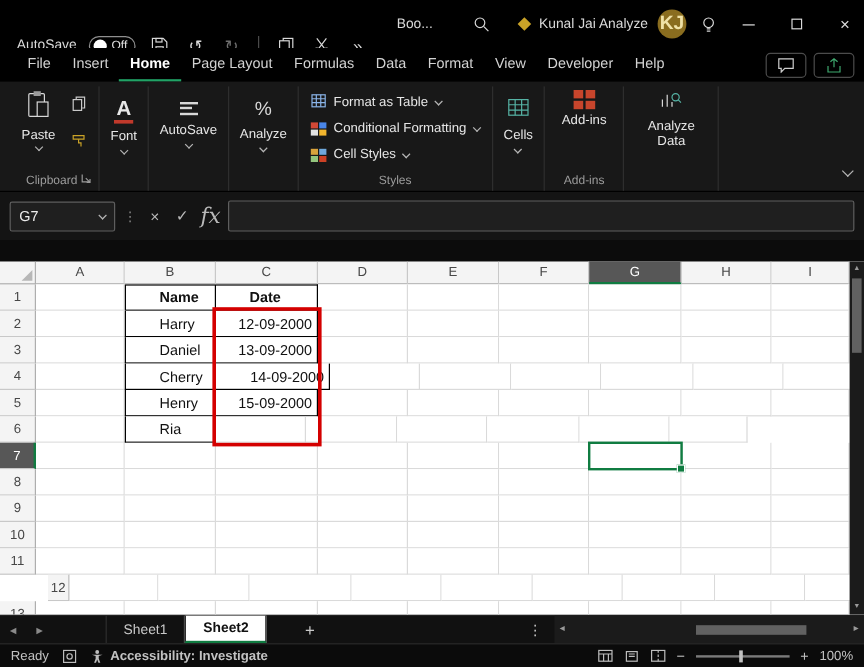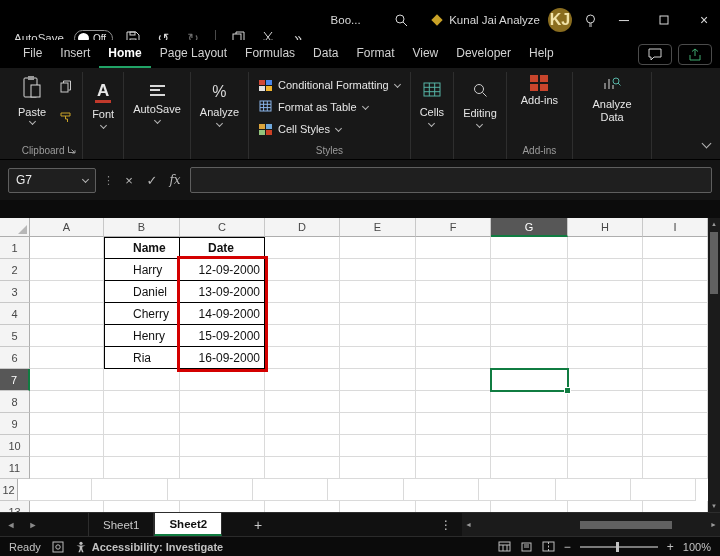--- a/index.html
+++ b/index.html
@@ -60,21 +60,21 @@
   .cs-icon .c1{background:#d9a33c}.cs-icon .c2{background:#6fa8dc}.cs-icon .c3{background:#93c47d}.cs-icon .c4{background:#cc4125}
   .addins-icon { grid-template-columns:8px 8px; gap:2px; }
   .addins-icon i { width:8px; height:7px; background:var(--addins-red,#c8452c); display:block; }
   .ribbon-collapse { position:absolute; right:10px; bottom:8px; }
 
   
   .formulabar { height:40px; background:#141414; display:flex; align-items:center; padding:0 8px; gap:7px; }
   .namebox { width:88px; height:25px; background:#1f1f1f; border:1px solid #5e5e5e; border-radius:2px; display:flex; align-items:center; justify-content:space-between; padding:0 7px; color:#ececec; font-size:12px; }
   .fb-dots { color:#8a8a8a; font-size:11px; }
   .fb-btn { color:#b9b9b9; font-size:13px; width:16px; text-align:center; }
-  .fb-btn.fx { font-family:"DejaVu Serif",serif; font-style:italic; font-size:12px; }
+  .fb-btn.fx { font-family:"DejaVu Serif",serif; font-style:italic; font-size:18px; }
   .fb-input { flex:1; height:26px; background:#1f1f1f; border:1px solid #5e5e5e; border-radius:2px; color:#ececec; font-size:12px; padding:0 6px; }
   .fb-gap { height:18px; background:#0c0c0c; }
 
   
   .gridwrap { position:relative; height:294px; background:#fff; overflow:hidden; }
   .grid { position:absolute; left:0; top:0; width:708px; }
   .grid-row { display:flex; height:22px; }
   .grid-row.header-row { height:19px; }
   .gcell { flex:0 0 auto; overflow:hidden; white-space:nowrap; }
   .corner { background:#f4f4f4; border-right:1px solid #aeaeae; border-bottom:1px solid #aeaeae; position:relative; }
@@ -267,35 +267,35 @@
 
     <div class="rb-collapsed">
       <span class="pct">%</span>
       <span class="cg-label">Analyze</span>
       <span class="chev"></span>
     </div>
 
     <div class="rb-group">
       <div class="rb-body styles-body">
         <div class="style-row">
+          <span><svg width="13" height="12" viewBox="0 0 13 12" fill="none" stroke="#8ab4e8">
+                <rect x="1" y="1" width="11" height="10"></rect>
+                <path d="M1 4.3h11M1 7.6h11M4.6 1v10M8.3 1v10"></path>
+              </svg></span>
+          <span>Format as Table</span>
+          <span class="chev"></span>
+        </div>
+        <div class="style-row">
           <span class="cf-icon">
               <i class="c1"></i>
               <i class="c2"></i>
               <i class="c3"></i>
               <i class="c4"></i>
             </span>
           <span>Conditional Formatting</span>
-          <span class="chev"></span>
-        </div>
-        <div class="style-row">
-          <span><svg width="13" height="12" viewBox="0 0 13 12" fill="none" stroke="#8ab4e8">
-                <rect x="1" y="1" width="11" height="10"></rect>
-                <path d="M1 4.3h11M1 7.6h11M4.6 1v10M8.3 1v10"></path>
-              </svg></span>
-          <span>Format as Table</span>
           <span class="chev"></span>
         </div>
         <div class="style-row">
           <span class="cs-icon">
               <i class="c1"></i>
               <i class="c2"></i>
               <i class="c3"></i>
               <i class="c4"></i>
             </span>
           <span>Cell Styles</span>
@@ -309,28 +309,20 @@
 
     <div class="rb-collapsed">
       <span><svg width="18" height="15" viewBox="0 0 18 15" fill="none" stroke="#56b3a5">
             <rect x="1" y="1" width="16" height="13"></rect>
             <path d="M1 5.3h16M1 9.7h16M6.3 1v13M11.7 1v13"></path>
           </svg></span>
       <span class="cg-label">Cells</span>
       <span class="chev"></span>
     </div>
 
-    <div class="rb-collapsed">
-      <span><svg width="16" height="16" viewBox="0 0 16 16" fill="none" stroke="#cfcfcf">
-            <circle cx="7" cy="7" r="4.5"></circle>
-            <path d="M10.5 10.5l4 4"></path>
-          </svg></span>
-      <span class="cg-label">Editing</span>
-      <span class="chev"></span>
-    </div>
 
     <div class="rb-group">
       <div class="rb-body">
         <div class="big-btn">
           <span class="addins-icon">
               <i></i>
               <i></i>
               <i></i>
               <i></i>
             </span>
@@ -419,21 +411,21 @@
           <div class="gcell cell" style="width: 76px;"></div>
           <div class="gcell cell" style="width: 75px;"></div>
           <div class="gcell cell" style="width: 77px;"></div>
           <div class="gcell cell" style="width: 75px;"></div>
           <div class="gcell cell" style="width: 65px;"></div>
         </div>
         <div class="grid-row">
           <div class="gcell row-header" style="width: 30px;">4</div>
           <div class="gcell cell" style="width: 74px;"></div>
           <div class="gcell cell tbl tbl-l" style="width: 76px;">Cherry</div>
-          <div class="gcell cell r tbl" style="width: 85px;">14-09-2000</div>
+          <div class="gcell cell r tbl" style="width: 95px;">14-09-2000</div>
           <div class="gcell cell" style="width: 75px;"></div>
           <div class="gcell cell" style="width: 76px;"></div>
           <div class="gcell cell" style="width: 75px;"></div>
           <div class="gcell cell" style="width: 77px;"></div>
           <div class="gcell cell" style="width: 75px;"></div>
           <div class="gcell cell" style="width: 65px;"></div>
         </div>
         <div class="grid-row">
           <div class="gcell row-header" style="width: 30px;">5</div>
           <div class="gcell cell" style="width: 74px;"></div>
@@ -443,21 +435,20 @@
           <div class="gcell cell" style="width: 76px;"></div>
           <div class="gcell cell" style="width: 75px;"></div>
           <div class="gcell cell" style="width: 77px;"></div>
           <div class="gcell cell" style="width: 75px;"></div>
           <div class="gcell cell" style="width: 65px;"></div>
         </div>
         <div class="grid-row">
           <div class="gcell row-header" style="width: 30px;">6</div>
           <div class="gcell cell" style="width: 74px;"></div>
           <div class="gcell cell tbl tbl-l" style="width: 76px;">Ria</div>
-          <div class="gcell cell r tbl" style="width: 85px;">16-09-2000</div>
           <div class="gcell cell" style="width: 75px;"></div>
           <div class="gcell cell" style="width: 76px;"></div>
           <div class="gcell cell" style="width: 75px;"></div>
           <div class="gcell cell" style="width: 77px;"></div>
           <div class="gcell cell" style="width: 75px;"></div>
           <div class="gcell cell" style="width: 65px;"></div>
         </div>
         <div class="grid-row">
           <div class="gcell row-header sel-row" style="width: 30px;">7</div>
           <div class="gcell cell" style="width: 74px;"></div>
@@ -512,21 +503,21 @@
           <div class="gcell cell" style="width: 76px;"></div>
           <div class="gcell cell" style="width: 85px;"></div>
           <div class="gcell cell" style="width: 75px;"></div>
           <div class="gcell cell" style="width: 76px;"></div>
           <div class="gcell cell" style="width: 75px;"></div>
           <div class="gcell cell" style="width: 77px;"></div>
           <div class="gcell cell" style="width: 75px;"></div>
           <div class="gcell cell" style="width: 65px;"></div>
         </div>
         <div class="grid-row">
-          <div class="gcell row-header" style="width: 18px;">12</div>
+          <div class="gcell row-header" style="width: 18px; margin-left: 40px;">12</div>
           <div class="gcell cell" style="width: 74px;"></div>
           <div class="gcell cell" style="width: 76px;"></div>
           <div class="gcell cell" style="width: 85px;"></div>
           <div class="gcell cell" style="width: 75px;"></div>
           <div class="gcell cell" style="width: 76px;"></div>
           <div class="gcell cell" style="width: 75px;"></div>
           <div class="gcell cell" style="width: 77px;"></div>
           <div class="gcell cell" style="width: 75px;"></div>
           <div class="gcell cell" style="width: 65px;"></div>
         </div>

